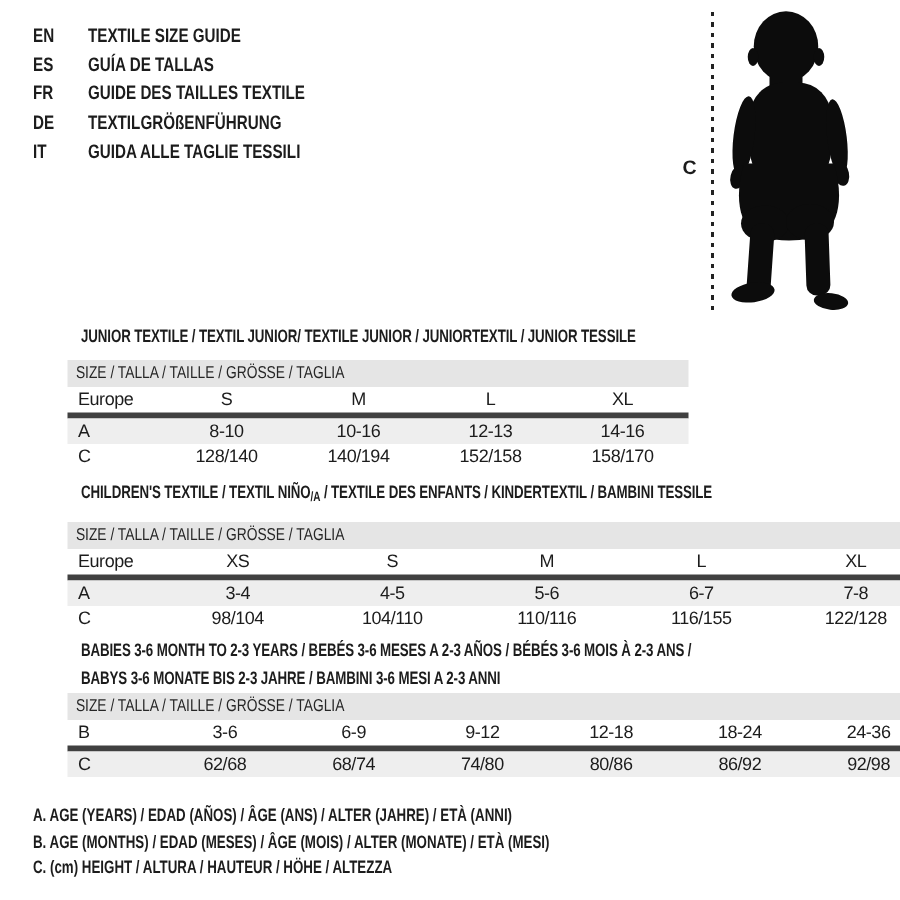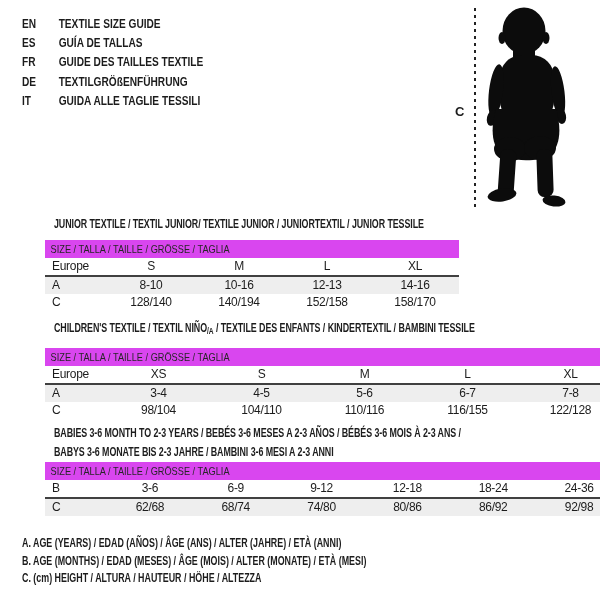--- a/index.html
+++ b/index.html
@@ -34,24 +34,24 @@
     margin-left:22px;font-size:12px;font-weight:bold;line-height:13px;
     transform:scaleX(0.74);transform-origin:left top;white-space:nowrap;
     letter-spacing:-0.1px;
   }
   #sec-babies .sec-title{line-height:19px;}
   .sub{font-size:9px;vertical-align:-2px;}
   .table{margin-left:13px;margin-top:9px;}
   #sec-junior .table{width:414px;}
   #sec-children .table{margin-top:10px;width:577px;}
   #sec-babies .table{margin-top:0;width:577px;}
-  .thead{background:#d946ef;height:18px;line-height:18px;font-size:11.5px;color:#262626;overflow:hidden;}
+  .thead{background:#e5e5e5;height:18px;line-height:18px;font-size:11.5px;color:#262626;overflow:hidden;}
   .thead span{display:inline-block;padding-left:7px;transform:scaleX(0.8);transform-origin:left center;white-space:nowrap;}
   .trow{display:flex;height:17px;line-height:17px;font-size:12px;letter-spacing:-0.3px;}
-  .trow.first{border-bottom:2px solid #404040;}
+  .trow.first{border-bottom:4px solid #404040;}
   .trow.alt{background:#eeeeee;}
   .tcell-label{width:62px;padding-left:7px;box-sizing:border-box;}
   .tcell{flex:1;text-align:center;}
   
   #footnotes{
     position:absolute;left:22px;top:535px;
     font-size:12px;font-weight:bold;line-height:17.5px;
     transform:scaleX(0.74);transform-origin:left top;white-space:nowrap;
   }
 </style>

